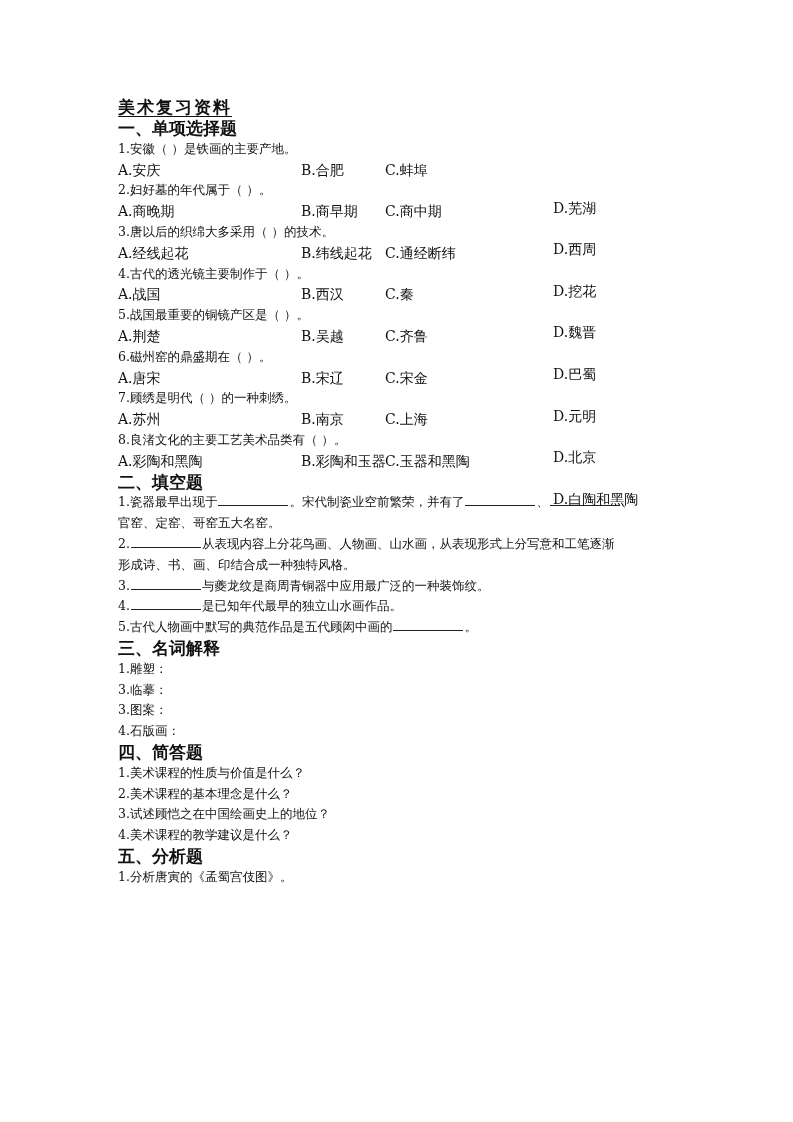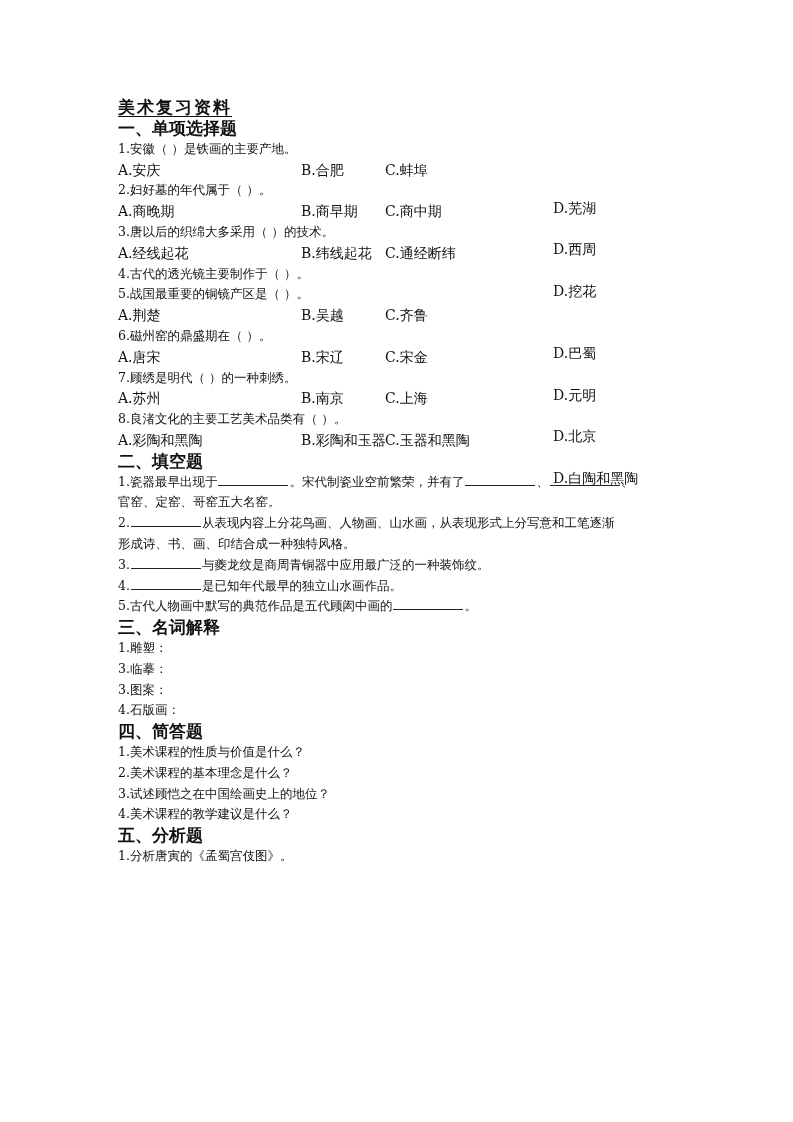--- a/index.html
+++ b/index.html
@@ -47,20 +47,26 @@
     <div class="line">3.唐以后的织绵大多采用（    ）的技术。</div>
     <div class="opts">
       <span class="o0">A.经线起花</span>
       <span class="o1">B.纬线起花</span>
       <span class="o2">C.通经断纬</span>
       <span class="o3">D.挖花</span>
     </div>
   </div>
   <div>
     <div class="line">4.古代的透光镜主要制作于（    ）。</div>
+    <div class="opts">
+      <span class="o0">A.战国</span>
+      <span class="o1">B.西汉</span>
+      <span class="o2">C.秦</span>
+      <span class="o3">D.魏晋</span>
+    </div>
   </div>
   <div>
     <div class="line">5.战国最重要的铜镜产区是（    ）。</div>
     <div class="opts">
       <span class="o0">A.荆楚</span>
       <span class="o1">B.吴越</span>
       <span class="o2">C.齐鲁</span>
       <span class="o3">D.巴蜀</span>
     </div>
   </div>

